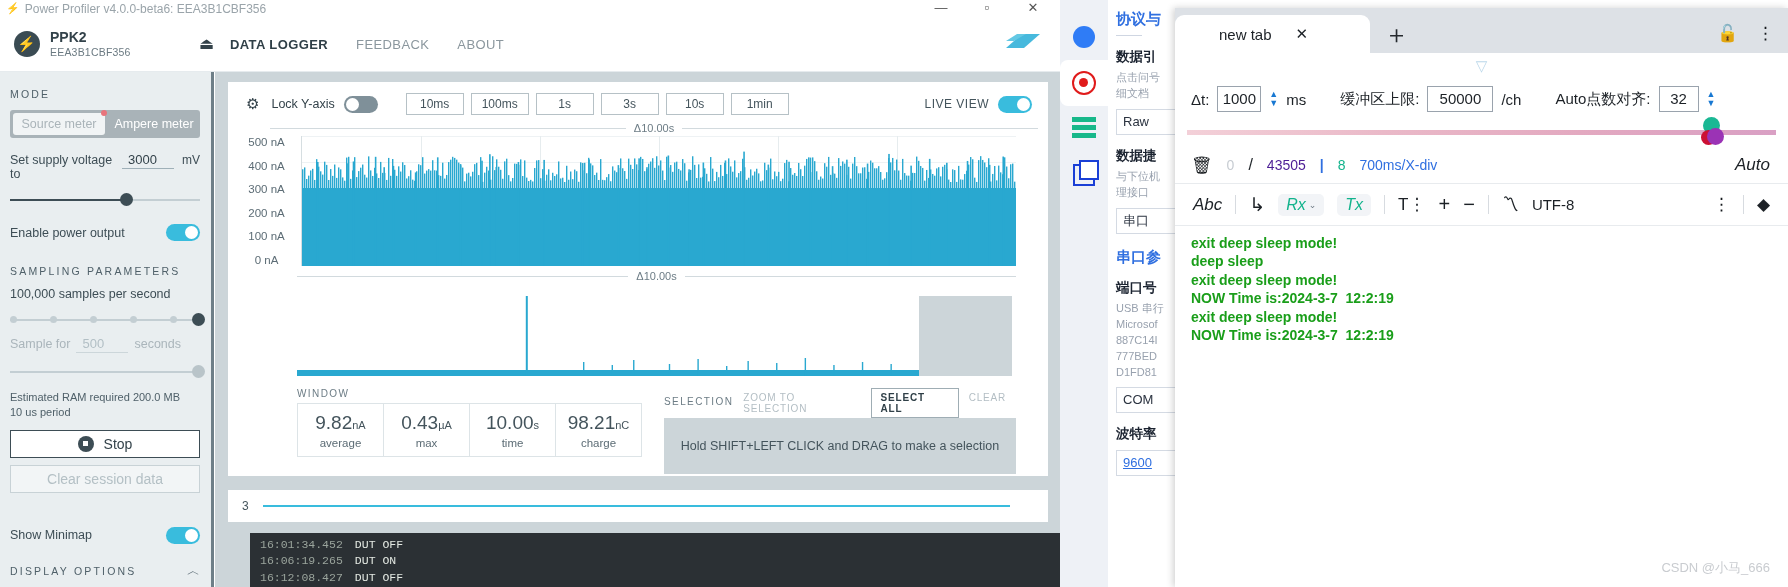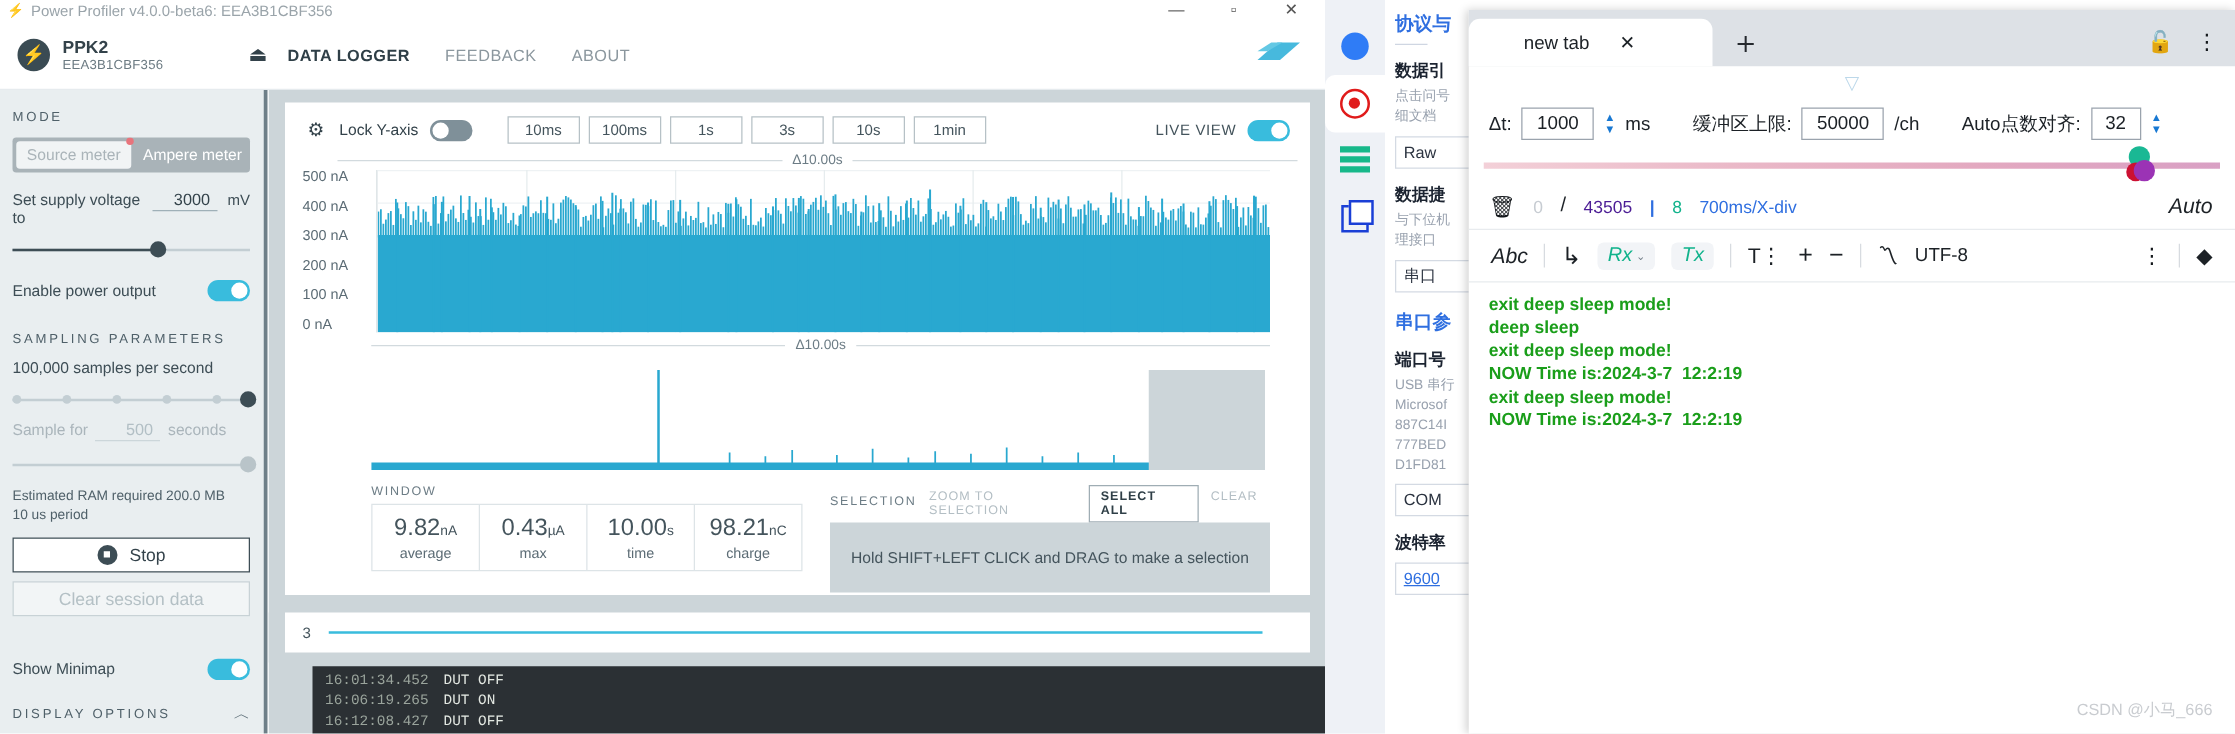--- a/index.html
+++ b/index.html
@@ -68,21 +68,21 @@
     line-height: 22px; position: relative;
   }
   .ms-dot {
     position: absolute; right: -2px; top: -3px; width: 6px; height: 6px;
     border-radius: 50%; background: #e8747c;
   }
   .row { display: flex; align-items: baseline; font-size: 12.5px; color: #3d4d55; }
   .row .lbl { flex: 1; }
   .num-underline {
     border-bottom: 1px solid #9fb0b8; padding: 0 6px 1px 6px; min-width: 52px;
-    text-align: right; font-size: 13px; color: #33424a;
+    text-align: left; font-size: 13px; color: #33424a;
   }
   .num-underline.dim { color: #b2bfc5; border-bottom-color:#ccd6da; }
   .unit { width: 26px; text-align: right; font-size: 12px; color: #3d4d55; }
   .slider { position: relative; height: 20px; margin: 9px 0 6px 0; }
   .slider .track { position: absolute; top: 9px; left: 0; right: 0; height: 2px; background: #c3ced3; }
   .slider .fill { position: absolute; top: 9px; left: 0; height: 2px; background: #3d4d55; }
   .slider .knob {
     position: absolute; top: 3px; width: 13px; height: 13px; border-radius: 50%;
     background: #3d4d55; cursor: pointer;
   }
@@ -135,21 +135,21 @@
   .liveview span { font-size: 12px; letter-spacing: .5px; color: #44545c; }
 
   .delta-row { display: flex; align-items: center; padding: 4px 0 2px 32px; }
   .delta-line { flex: 1; height: 1px; background: #d2dade; }
   .delta-row span { font-size: 11px; color: #6c7c85; padding: 0 8px; }
 
   .plotwrap { position: relative; height: 130px; margin-left: 4px; }
   .yaxis {
     position: absolute; left: 0; top: 0; width: 54px; height: 100%;
     display: flex; flex-direction: column; justify-content: space-between;
-    align-items: flex-start; font-size: 11.5px; color: #5c6c75; padding-right: 5px;
+    align-items: center; font-size: 11.5px; color: #5c6c75; padding-right: 5px;
   }
   .plotarea {
     position: absolute; left: 59px; right: 22px; top: 0; bottom: 0;
     border-left: 1px solid #d6dee1; background: #fff; overflow: hidden;
   }
 
   .minimap-wrap { margin: 12px 4px 0 59px; position: relative; height: 80px; }
   .minimap { position: absolute; left: 0; right: 22px; top: 0; bottom: 0; background: #fff; border: 0; }
   .minimap-sel { position: absolute; right: 22px; top: 0; width: 93px; bottom: 0; background: #ccd5d9; }
 
@@ -996,21 +996,21 @@
       <span class="kebab">⋮</span>
     </div>
   </div>
 
   <div class="caretrow">
     <span>▽</span>
   </div>
 
   <div class="paramrow">
     <span>Δt:</span>
-    <span class="inbox" style="width:58px">1000</span>
+    <span class="inbox" style="width:44px">1000</span>
     <span class="spin">
         <span>▲</span>
         <span>▼</span>
       </span>
     <span>ms</span>
     <span class="pgap"></span>
     <span>缓冲区上限:</span>
     <span class="inbox" style="width:66px">50000</span>
     <span>/ch</span>
     <span class="pgap"></span>

